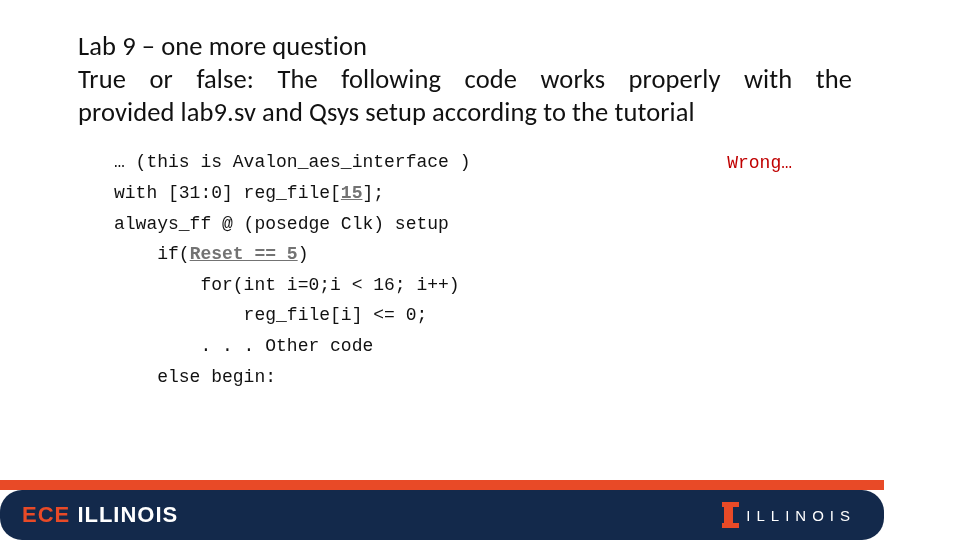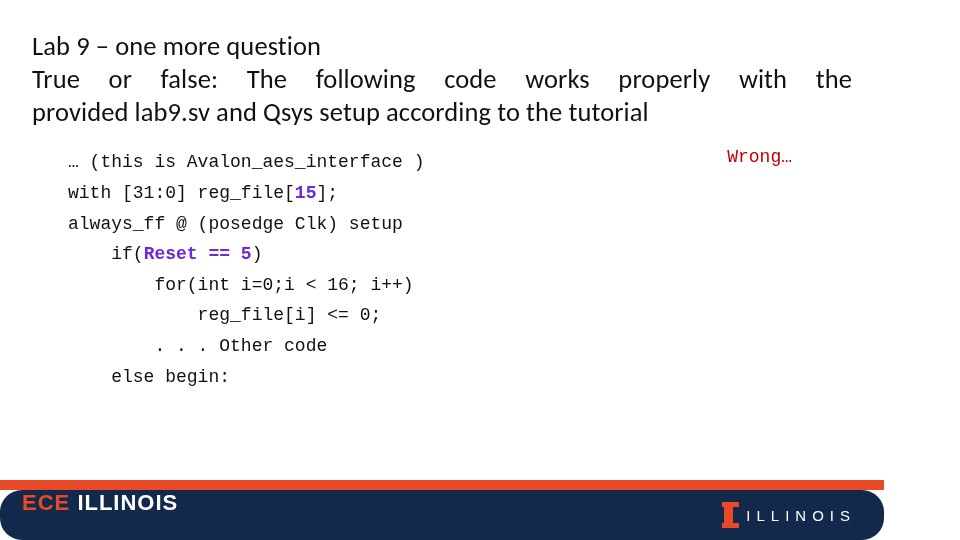--- a/index.html
+++ b/index.html
@@ -1,28 +1,28 @@
 <!DOCTYPE html>
 <html><head>
 <meta charset="utf-8">
 <style>
   * { box-sizing: border-box; margin: 0; padding: 0; }
   html, body { width: 960px; height: 540px; font-family: Calibri, "Segoe UI", sans-serif; background: #fff; overflow: hidden; }
-  .slide { position: relative; width: 884px; height: 540px; }
+  .slide { position: relative; width: 884px; height: 540px; padding-left: 46px; }
   .content { padding: 30px 32px 0 32px; }
   .title { font-size: 26.5px; line-height: 1.25; color: #111; letter-spacing: 0.1px; }
   .title .line2 { display: block; text-align: justify; text-align-last: justify; }
   .code-area { margin-top: 18px; padding-left: 36px; }
-  .code-row { display: flex; align-items: flex-start; }
+  .code-row { display: flex; align-items: center; }
   .code-line { font-family: "Courier New", monospace; font-size: 18px; color: #111; white-space: pre; line-height: 1.7; }
   .wrong { font-family: "Courier New", monospace; font-size: 18px; color: #c00000; font-weight: normal; margin-left: auto; padding-right: 60px; }
-  .hl { color: #6d28d9; font-weight: bold; }
+  .hl { color: #737373; font-weight: bold; text-decoration: underline; }
   .footer { position: absolute; left: 0; right: 0; bottom: 0; height: 60px; }
   .footer .orange-bar { position: absolute; left: 0; right: 0; top: 0; height: 10px; background: #e84a27; }
-  .footer .navy-bar  { position: absolute; left: 0; right: 0; top: 10px; bottom: 0; background: #13294b; display: flex; justify-content: space-between; padding: 0 28px 0 22px; border-radius: 22px; }
+  .footer .navy-bar  { position: absolute; left: 0; right: 0; top: 10px; bottom: 0; background: #13294b; display: flex; align-items: center; justify-content: space-between; padding: 0 28px 0 22px; border-radius: 22px; }
   .ece { font-family: "Arial Narrow", Arial, sans-serif; font-size: 22px; letter-spacing: 1px; color: #fff; }
   .ece .ece-word { color: #e84a27; font-weight: 700; }
   .ece .ill-word { color: #fff; font-weight: 700; }
   .illinois { display: flex; align-items: center; gap: 10px; color: #fff; font-family: Arial, sans-serif; font-size: 15px; letter-spacing: 6px; }
   .block-i {
     position: relative; width: 9px; height: 22px; background: #e84a27;
   }
   .block-i::before, .block-i::after {
     content: ""; position: absolute; left: -4px; width: 17px; height: 5px; background: #13294b; border-top: 2px solid #e84a27; border-bottom: 2px solid #e84a27;
   }

